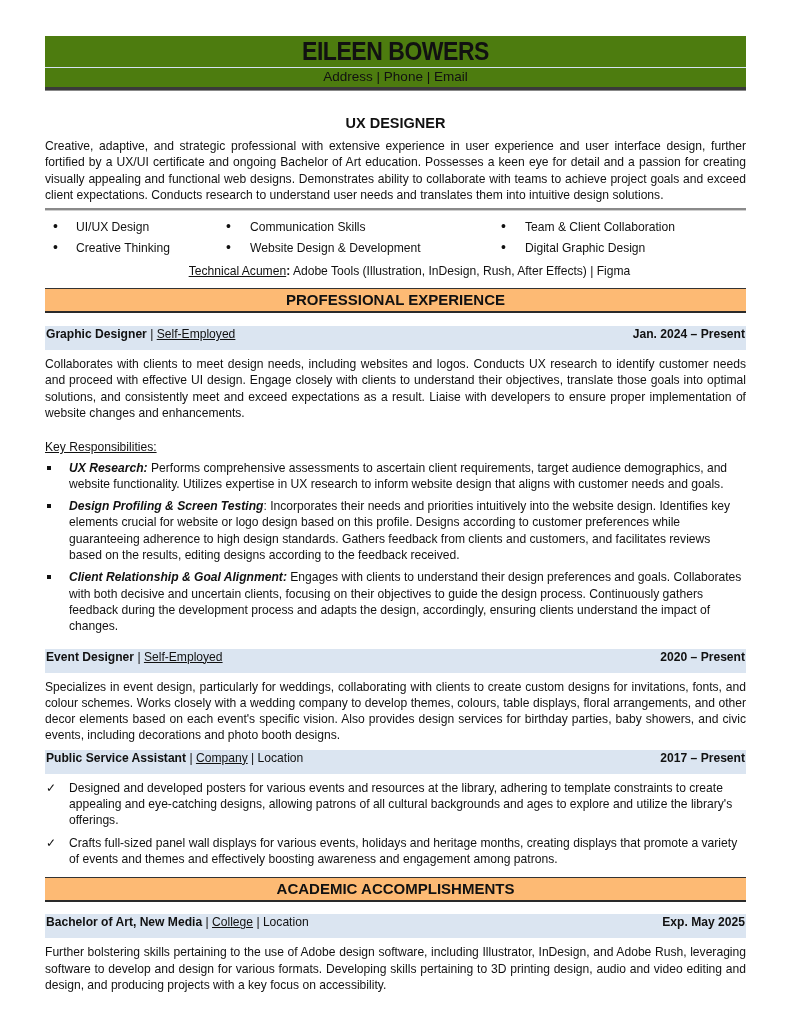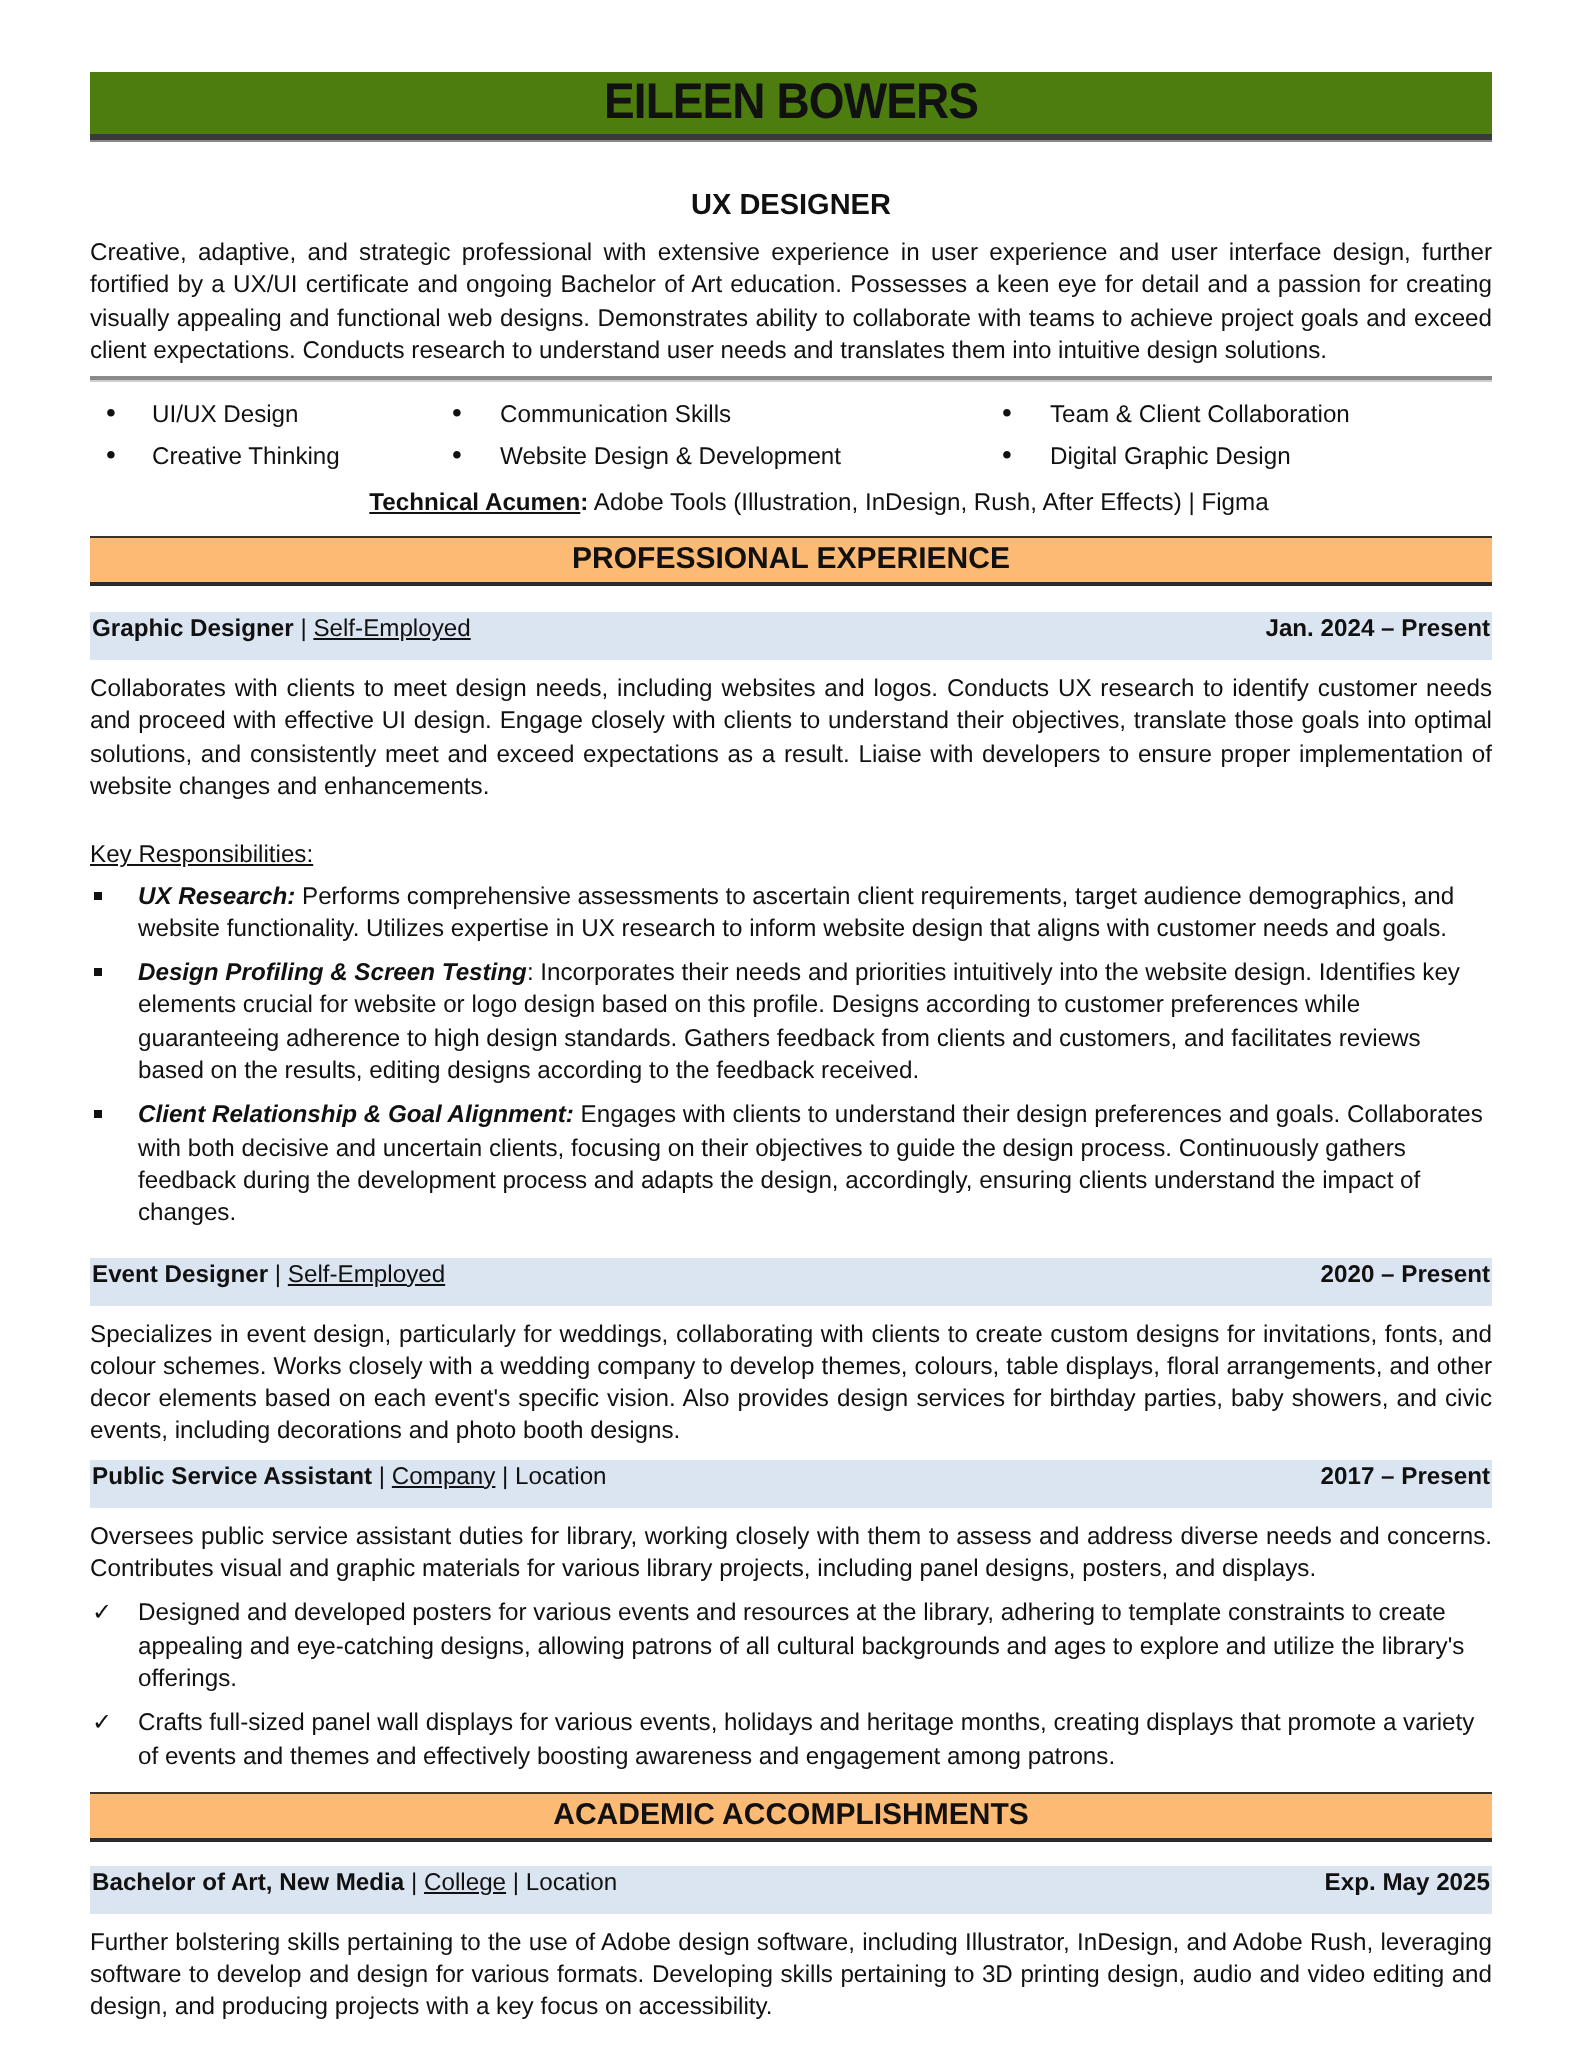--- a/index.html
+++ b/index.html
@@ -14,21 +14,21 @@
   .hdr-contact { font-size: 13.5px; line-height: 18px; padding-bottom: 1px; border-top: 1px solid #d6e3f3; }
   .role-title { text-align: center; font-weight: bold; font-size: 14.5px; margin-top: 25px; line-height: 17px; }
   .summary { text-align: justify; margin-top: 6px; }
   .rule { height: 2px; background: #8a8a8a; margin-top: 5px; border-bottom: 1px solid #cfcfcf; }
   .skills { display: grid; grid-template-columns: 175px 275px 240px; margin-top: 8px; row-gap: 5px; }
   .skill { position: relative; padding-left: 31px; }
   .skill::before { content: "•"; position: absolute; left: 8px; top: -1px; font-size: 14px; }
   .skill.c2 { padding-left: 30px; }
   .skill.c2::before { left: 6px; }
   .tech { text-align: center; margin-top: 6px; }
-  .tech .lbl { font-weight: bold; text-decoration: underline; margin-left: 28px; }
+  .tech .lbl { font-weight: normal; text-decoration: underline; margin-left: 28px; }
   .sec-head { background: #fdba74; border-top: 1.5px solid #333; border-bottom: 2.5px solid #2a2a2a; text-align: center; font-weight: bold; font-size: 15px; line-height: 21px; height: 22px; }
   .job-bar { background: #dbe5f1; display: flex; justify-content: space-between; font-weight: normal; line-height: 17px; height: 24px; padding: 0 1px; }
   .job-bar b { font-weight: bold; }
   .job-bar u { text-decoration: underline; }
   .para { text-align: justify; margin-top: 6px; }
   .kr { text-decoration: underline; margin-top: 18px; }
   ul.sq { list-style: none; margin: 4px 0 0 0; padding: 0; }
   ul.sq li { position: relative; padding-left: 24px; margin-bottom: 6px; }
   ul.sq li::before { content: ""; position: absolute; left: 2px; top: 6px; width: 4px; height: 4px; background: #111; }
   ul.sq li i { font-weight: bold; }
@@ -36,20 +36,21 @@
   ul.ck li { position: relative; padding-left: 24px; margin-bottom: 6px; }
   ul.ck li .ck-icon { position: absolute; left: 1px; top: 0; font-size: 12px; }
 </style>
 </head>
 <body>
 
 <div class="page">
 
   <div class="hdr-box">
     <div class="hdr-name">EILEEN BOWERS</div>
+    <div class="hdr-contact">Address | Phone | Email</div>
   </div>
 
   <div class="role-title">UX DESIGNER</div>
   <div class="summary">Creative, adaptive, and strategic professional with extensive experience in user experience and user interface design, further fortified by a UX/UI certificate and ongoing Bachelor of Art education. Possesses a keen eye for detail and a passion for creating visually appealing and functional web designs. Demonstrates ability to collaborate with teams to achieve project goals and exceed client expectations. Conducts research to understand user needs and translates them into intuitive design solutions.</div>
   <div class="rule"></div>
 
   <div class="skills">
     <div class="skill">UI/UX Design</div>
     <div class="skill c2">Communication Skills</div>
     <div class="skill c2">Team &amp; Client Collaboration</div>
@@ -79,21 +80,20 @@
   <div class="job-bar" style="margin-top:14px">
     <span><b>Event Designer</b><span> | </span><u>Self-Employed</u></span>
     <b>2020 – Present</b>
   </div>
   <div class="para">Specializes in event design, particularly for weddings, collaborating with clients to create custom designs for invitations, fonts, and colour schemes. Works closely with a wedding company to develop themes, colours, table displays, floral arrangements, and other decor elements based on each event's specific vision. Also provides design services for birthday parties, baby showers, and civic events, including decorations and photo booth designs.</div>
 
   <div class="job-bar" style="margin-top:6px">
     <span><b>Public Service Assistant</b><span> | </span><u>Company</u><span> | Location</span></span>
     <b>2017 – Present</b>
   </div>
-  <div class="para">Oversees public service assistant duties for library, working closely with them to assess and address diverse needs and concerns. Contributes visual and graphic materials for various library projects, including panel designs, posters, and displays.</div>
   <ul class="ck">
     <li><span class="ck-icon">✓</span><span>Designed and developed posters for various events and resources at the library, adhering to template constraints to create appealing and eye-catching designs, allowing patrons of all cultural backgrounds and ages to explore and utilize the library's offerings.</span></li>
     <li><span class="ck-icon">✓</span><span>Crafts full-sized panel wall displays for various events, holidays and heritage months, creating displays that promote a variety of events and themes and effectively boosting awareness and engagement among patrons.</span></li>
   </ul>
 
   <div class="sec-head" style="margin-top:10px">ACADEMIC ACCOMPLISHMENTS</div>
 
   <div class="job-bar" style="margin-top:12px">
     <span><b>Bachelor of Art, New Media</b><span> | </span><u>College</u><span> | Location</span></span>
     <b>Exp. May 2025</b>

